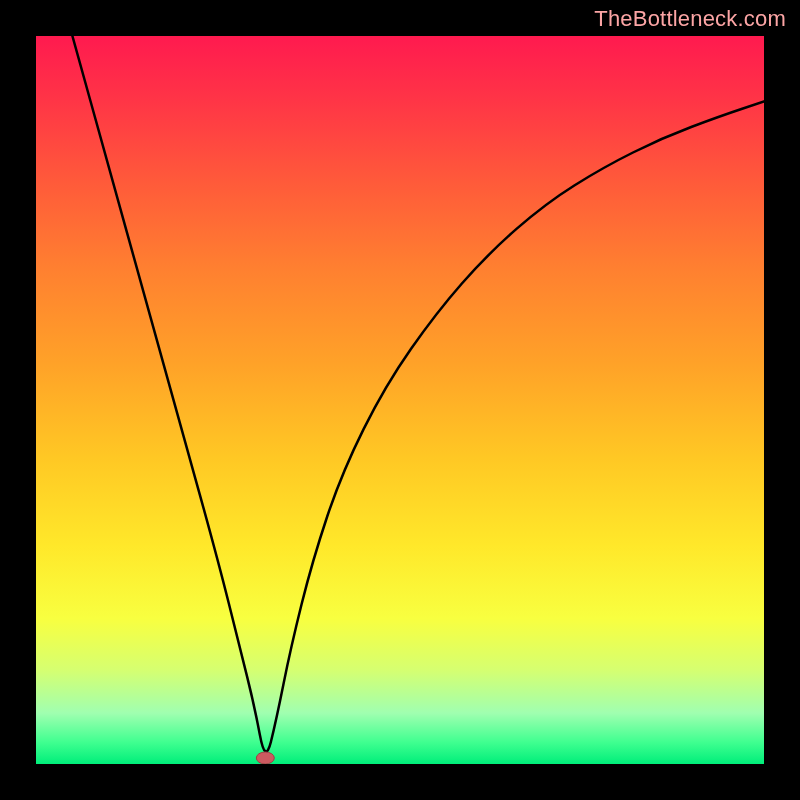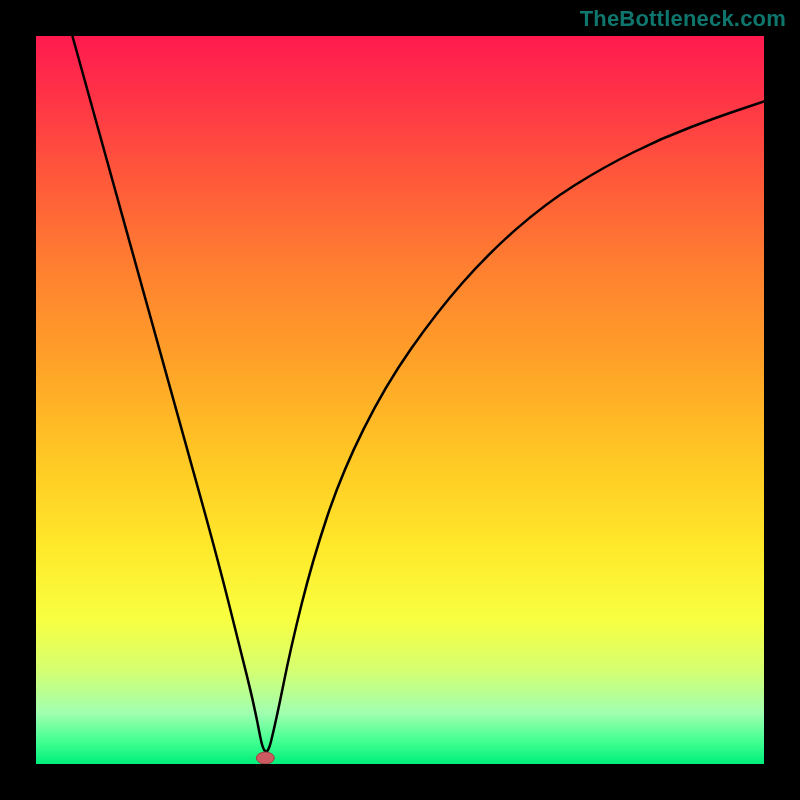--- a/index.html
+++ b/index.html
@@ -36,23 +36,23 @@
       #d6ff70 87%,
       #a0ffb0 93%,
       #40ff90 97%,
       #00ee7a 100%
     );
   }
   .watermark {
     position: absolute;
     top: 6px;
     right: 14px;
-    color: #0f766e;
+    color: #fca5a5;
     font-size: 22px;
-    font-weight: 700;
+    font-weight: 400;
     letter-spacing: 0.2px;
     z-index: 4;
   }
   svg.curve {
     position: absolute;
     left: 0;
     top: 0;
     width: 728px;
     height: 728px;
     z-index: 2;

